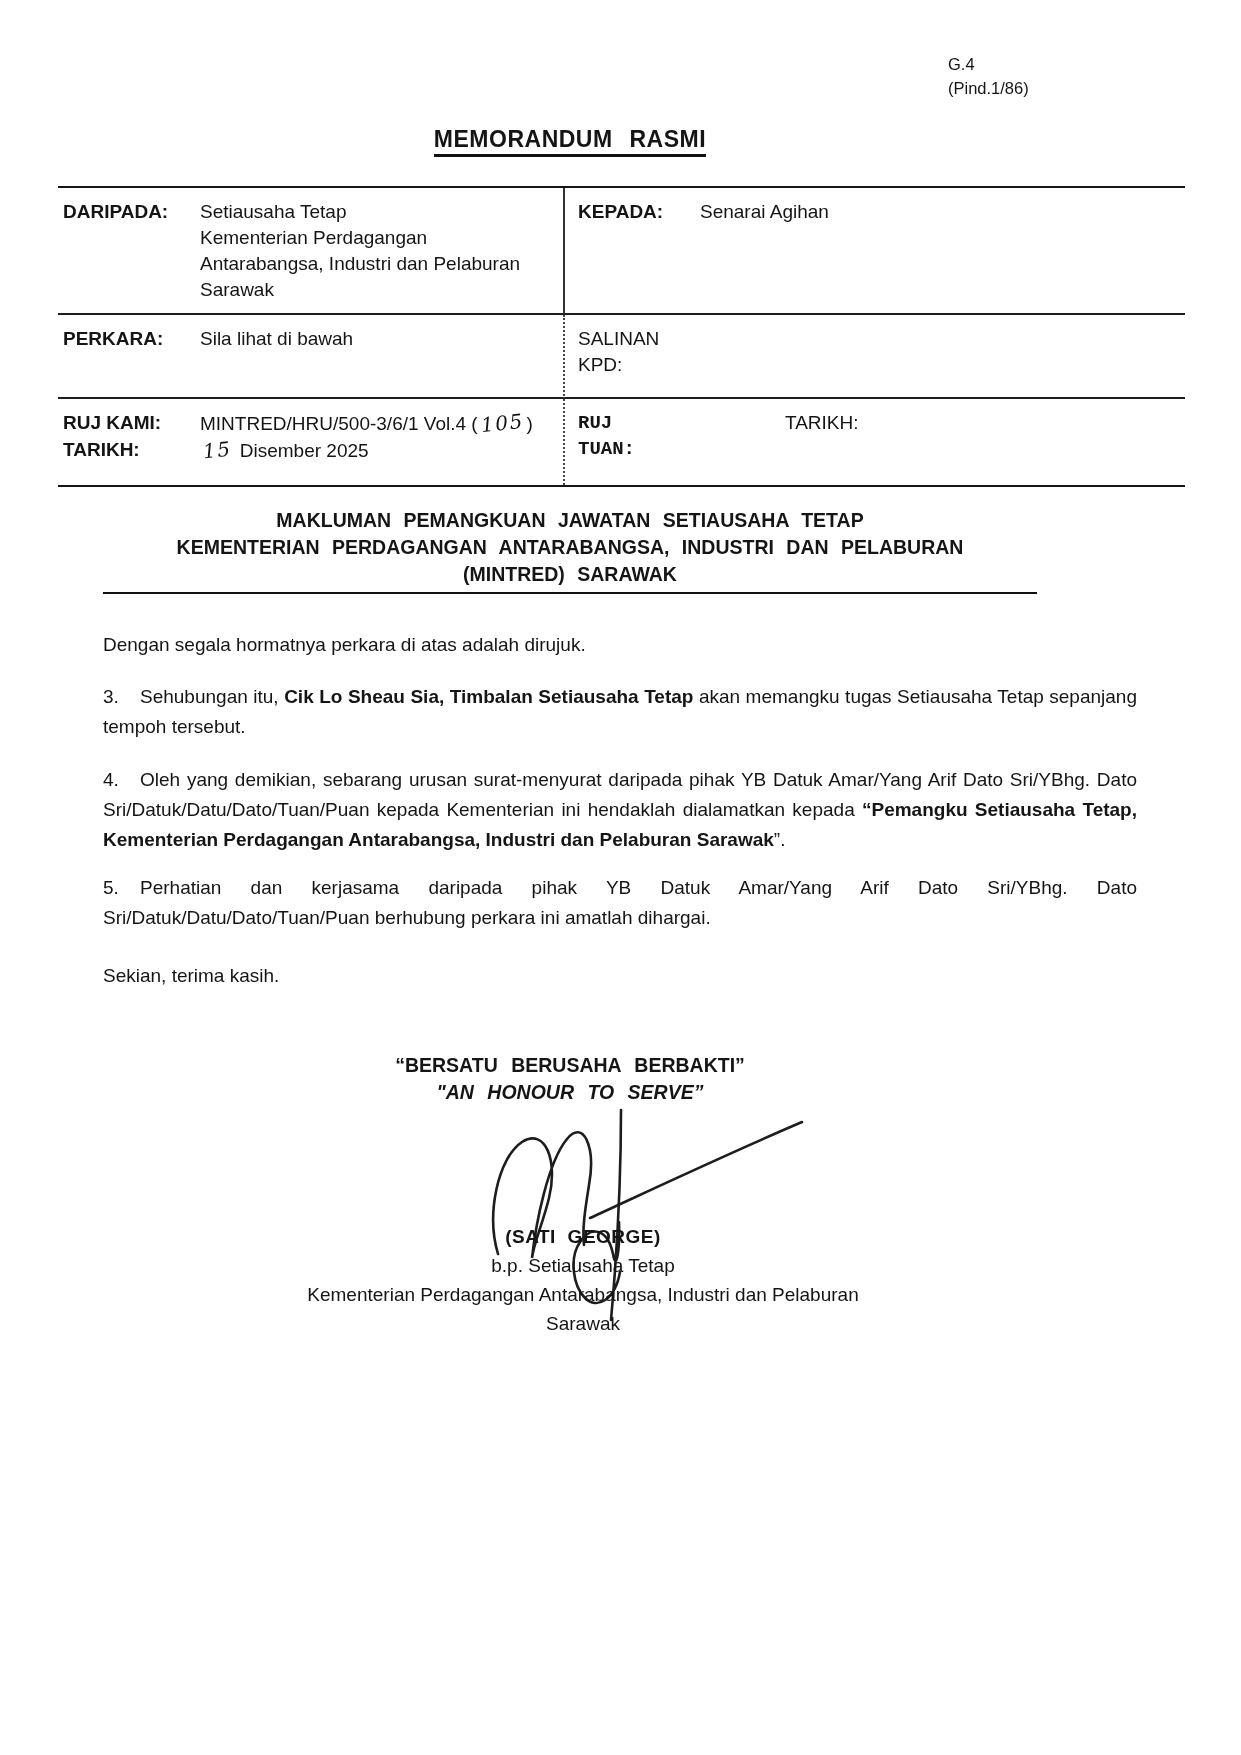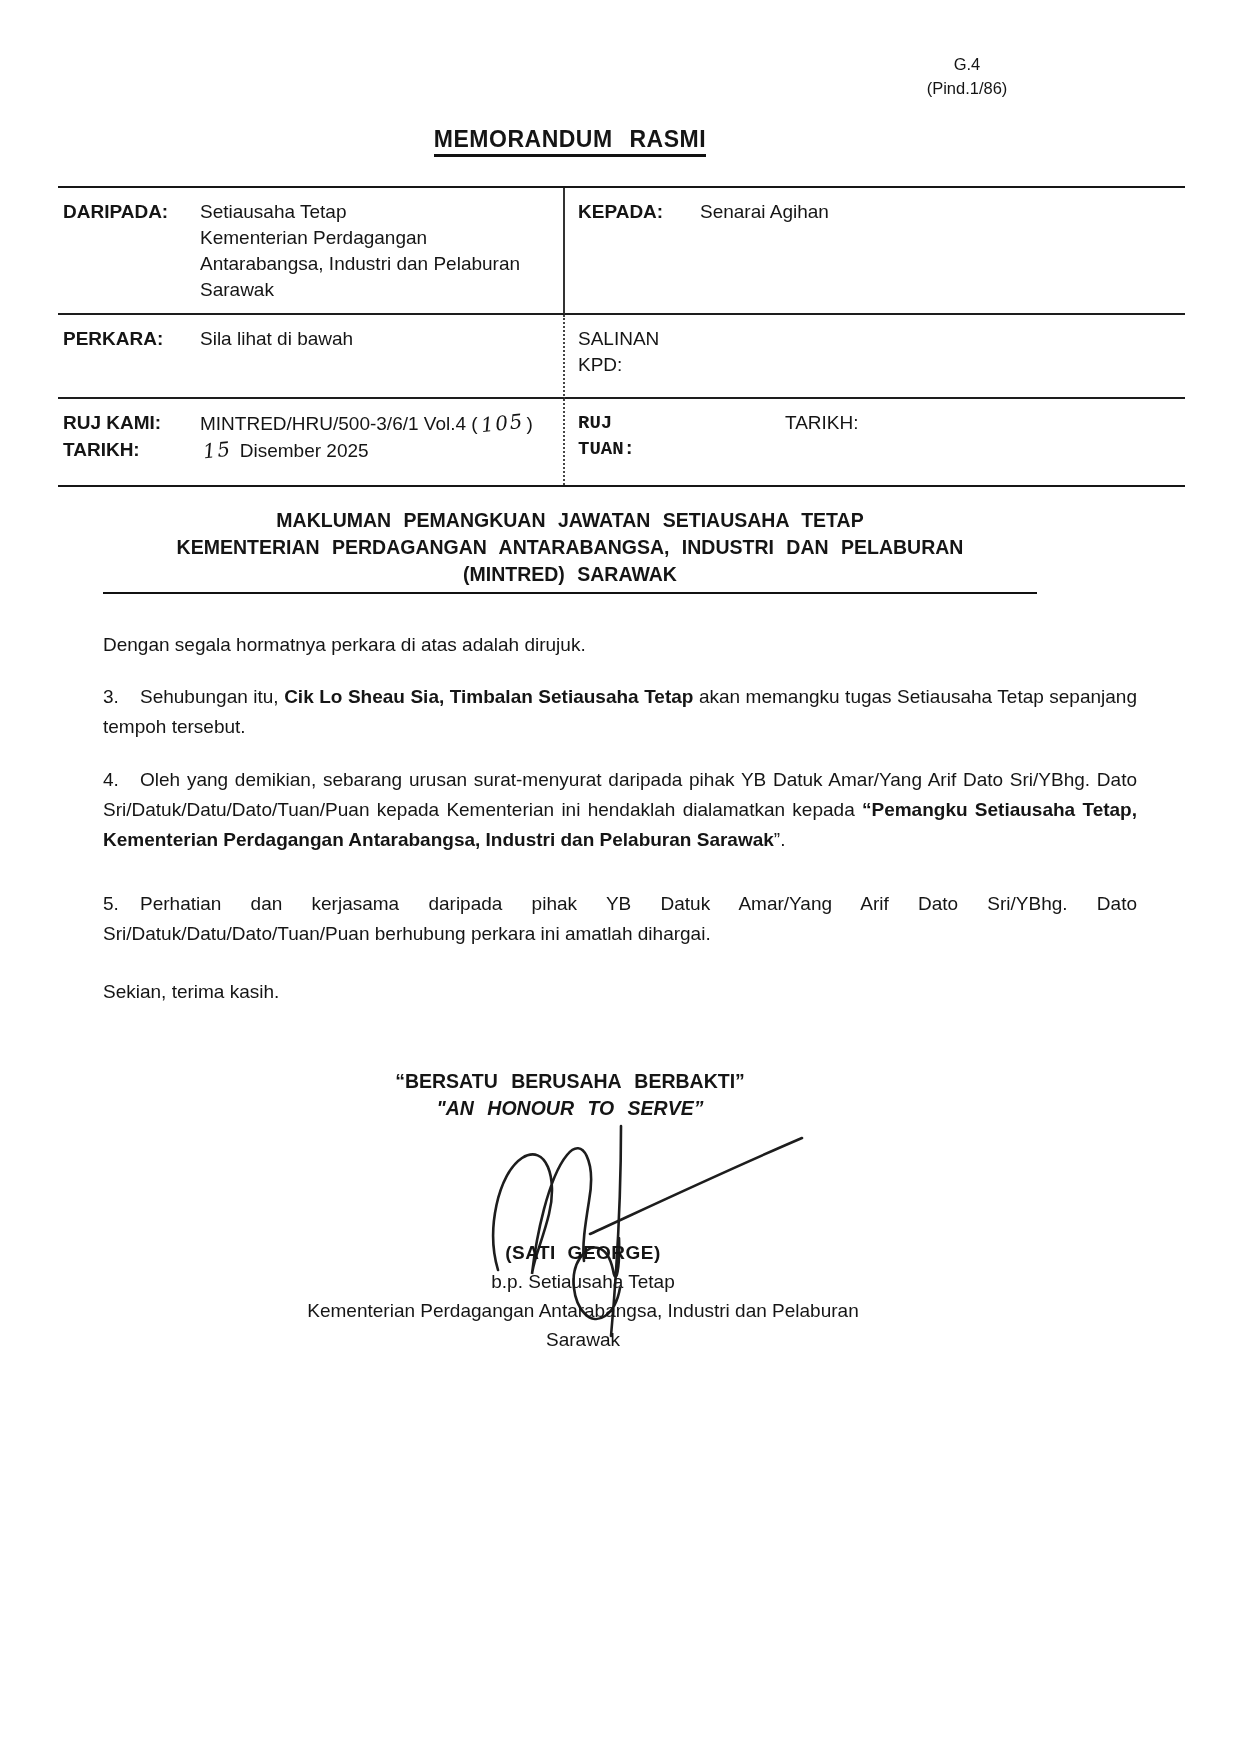--- a/index.html
+++ b/index.html
@@ -5,22 +5,22 @@
   html,body{margin:0;padding:0;background:#e8e8e8;}
   .page{
     position:relative;
     width:1241px;height:1755px;
     background:#ffffff;
     font-family:"Liberation Sans","DejaVu Sans",sans-serif;
     color:#151515;
     overflow:hidden;
   }
   .corner{
-    position:absolute;top:52px;left:912px;width:110px;
-    text-align:center;font-size:16.5px;line-height:24px;
+    position:absolute;top:52px;left:948px;width:110px;
+    font-size:16.5px;line-height:24px;
   }
   .center-col{margin-left:103px;width:934px;text-align:center;}
   .title{margin-top:126px;font-size:23px;font-weight:bold;word-spacing:10px;letter-spacing:.5px;}
   .title span{border-bottom:3px solid #111;padding-bottom:2px;}
 
   .memo-table{
     margin:33px 56px 0 58px;width:1127px;
     display:grid;grid-template-columns:507px 620px;
     border-top:2.5px solid #161616;border-bottom:2.5px solid #161616;
     font-size:19px;line-height:26px;
@@ -46,21 +46,21 @@
   .rujtuan .lab span{display:inline-block;width:80px;font-family:Liberation Mono, monospace;}
 
   .subject{
     margin-top:20px;font-size:19.5px;font-weight:bold;line-height:27px;
     word-spacing:7px;border-bottom:2.5px solid #111;padding-bottom:4px;
   }
   .bodytext{margin-left:103px;margin-right:104px;font-size:19px;}
   .para{margin:0;text-align:justify;line-height:30px;}
   .para.first{margin-top:36px;text-align:left;}
   .pnum{display:inline-block;min-width:37px;}
-  .mt30{margin-top:30px}.mt22{margin-top:22px}.mt23{margin-top:23px}.mt34{margin-top:34px}
+  .mt30{margin-top:30px}.mt22{margin-top:22px}.mt23{margin-top:23px}.mt34{margin-top:18px}
   .sekian{margin-top:28px;text-align:left;}
 
   .motto{margin-top:61px;font-size:19.5px;font-weight:bold;line-height:27px;word-spacing:8px;}
   .motto .en{font-style:italic;}
 
   .sigwrap{position:relative;margin-left:103px;width:960px;height:240px;margin-top:0;}
   .sigsvg{position:absolute;left:367px;top:-4px;}
   .sigtext{position:absolute;top:116px;left:0;width:100%;text-align:center;font-size:19px;line-height:29px;}
   .signame{font-weight:bold;letter-spacing:.5px;word-spacing:6px;}
 </style>

